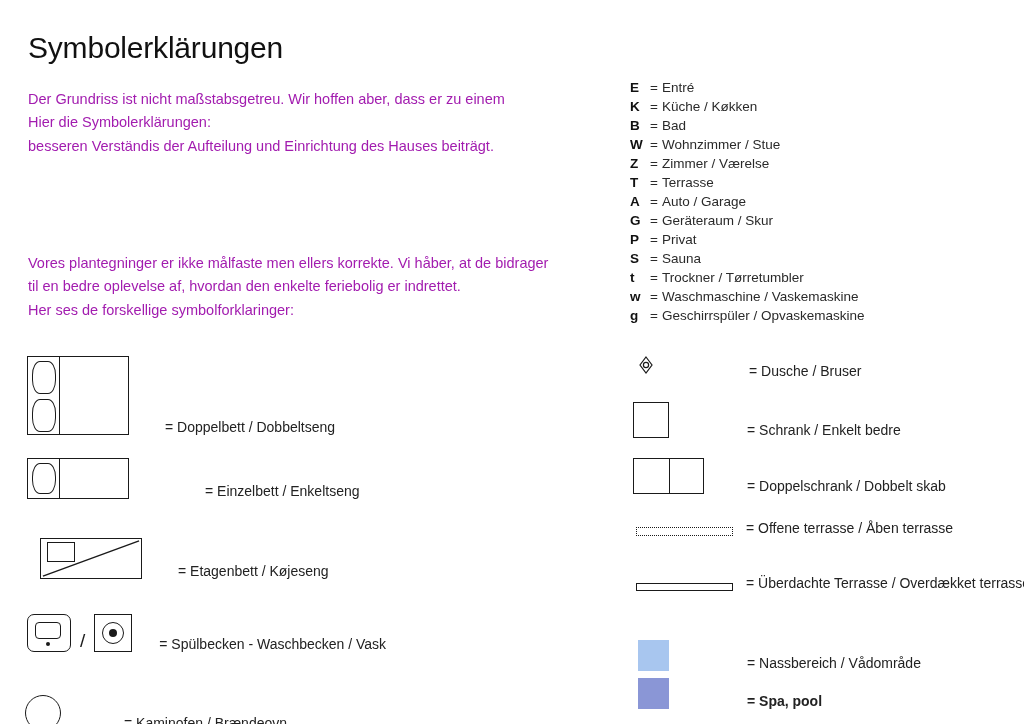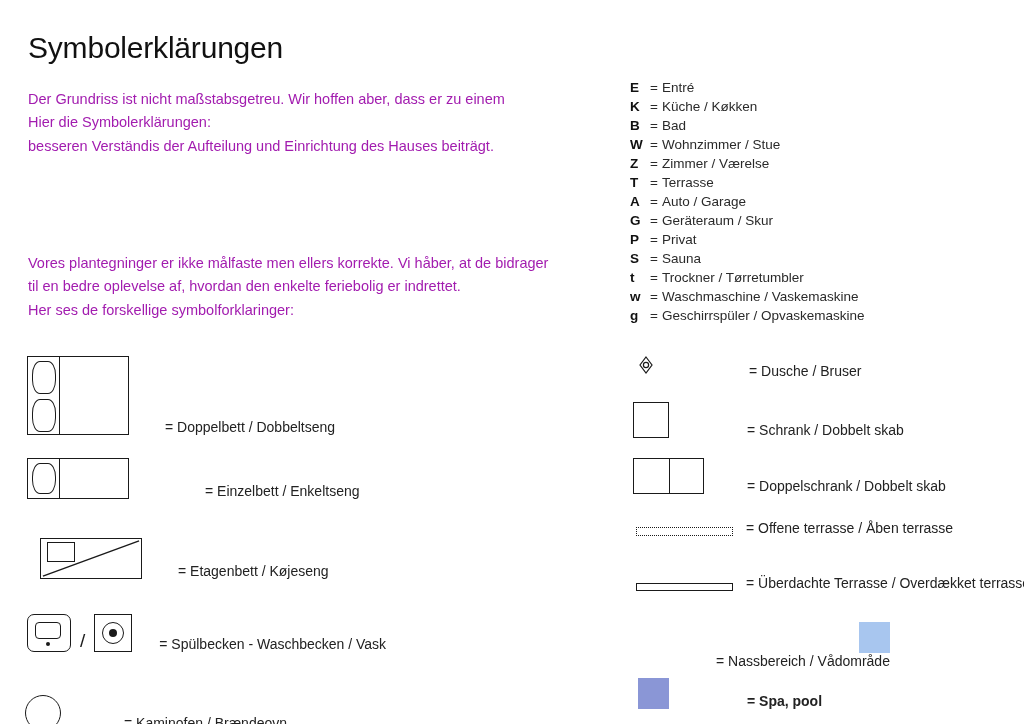--- a/index.html
+++ b/index.html
@@ -425,21 +425,21 @@
         <circle cx="10" cy="10" r="2.6" fill="none" stroke="#1a1a1a" stroke-width="1.2"></circle>
       </svg>
     </div>
     <div class="sym-label" style="margin-left:93px;">= Dusche / Bruser</div>
   </div>
 
   <div class="sym-row" style="left:633px; top:378px;">
     <div class="icon-box">
       <div class="cab-single"></div>
     </div>
-    <div class="sym-label" style="margin-left:78px;">= Schrank / Dobbelt skab</div>
+    <div class="sym-label" style="margin-left:78px;">= Schrank / Enkelt bedre</div>
   </div>
 
   <div class="sym-row" style="left:633px; top:434px;">
     <div class="icon-box">
       <div class="cab-double"></div>
     </div>
     <div class="sym-label" style="margin-left:43px;">= Doppelschrank / Dobbelt skab</div>
   </div>
 
   <div class="sym-row" style="left:636px; top:496px;">
@@ -449,21 +449,21 @@
     <div class="sym-label" style="margin-left:13px;">= Offene terrasse / Åben terrasse</div>
   </div>
 
   <div class="sym-row" style="left:636px; top:551px;">
     <div class="icon-box">
       <div class="terrace-covered"></div>
     </div>
     <div class="sym-label" style="margin-left:13px;">= Überdachte Terrasse / Overdækket terrasse</div>
   </div>
 
-  <div class="sym-row" style="left:638px; top:598px;flex-direction:column;">
+  <div class="sym-row" style="left:638px; top:616px;">
     <div class="icon-box">
       <div class="swatch" id="swatch-wet" style="background:#a8c6ef;"></div>
     </div>
     <div class="sym-label" style="margin-left:78px;">= Nassbereich / Vådområde</div>
   </div>
 
   <div class="sym-row" style="left:638px; top:654px;font-weight:bold;">
     <div class="icon-box">
       <div class="swatch" id="swatch-spa" style="background:#8a96d6;"></div>
     </div>

